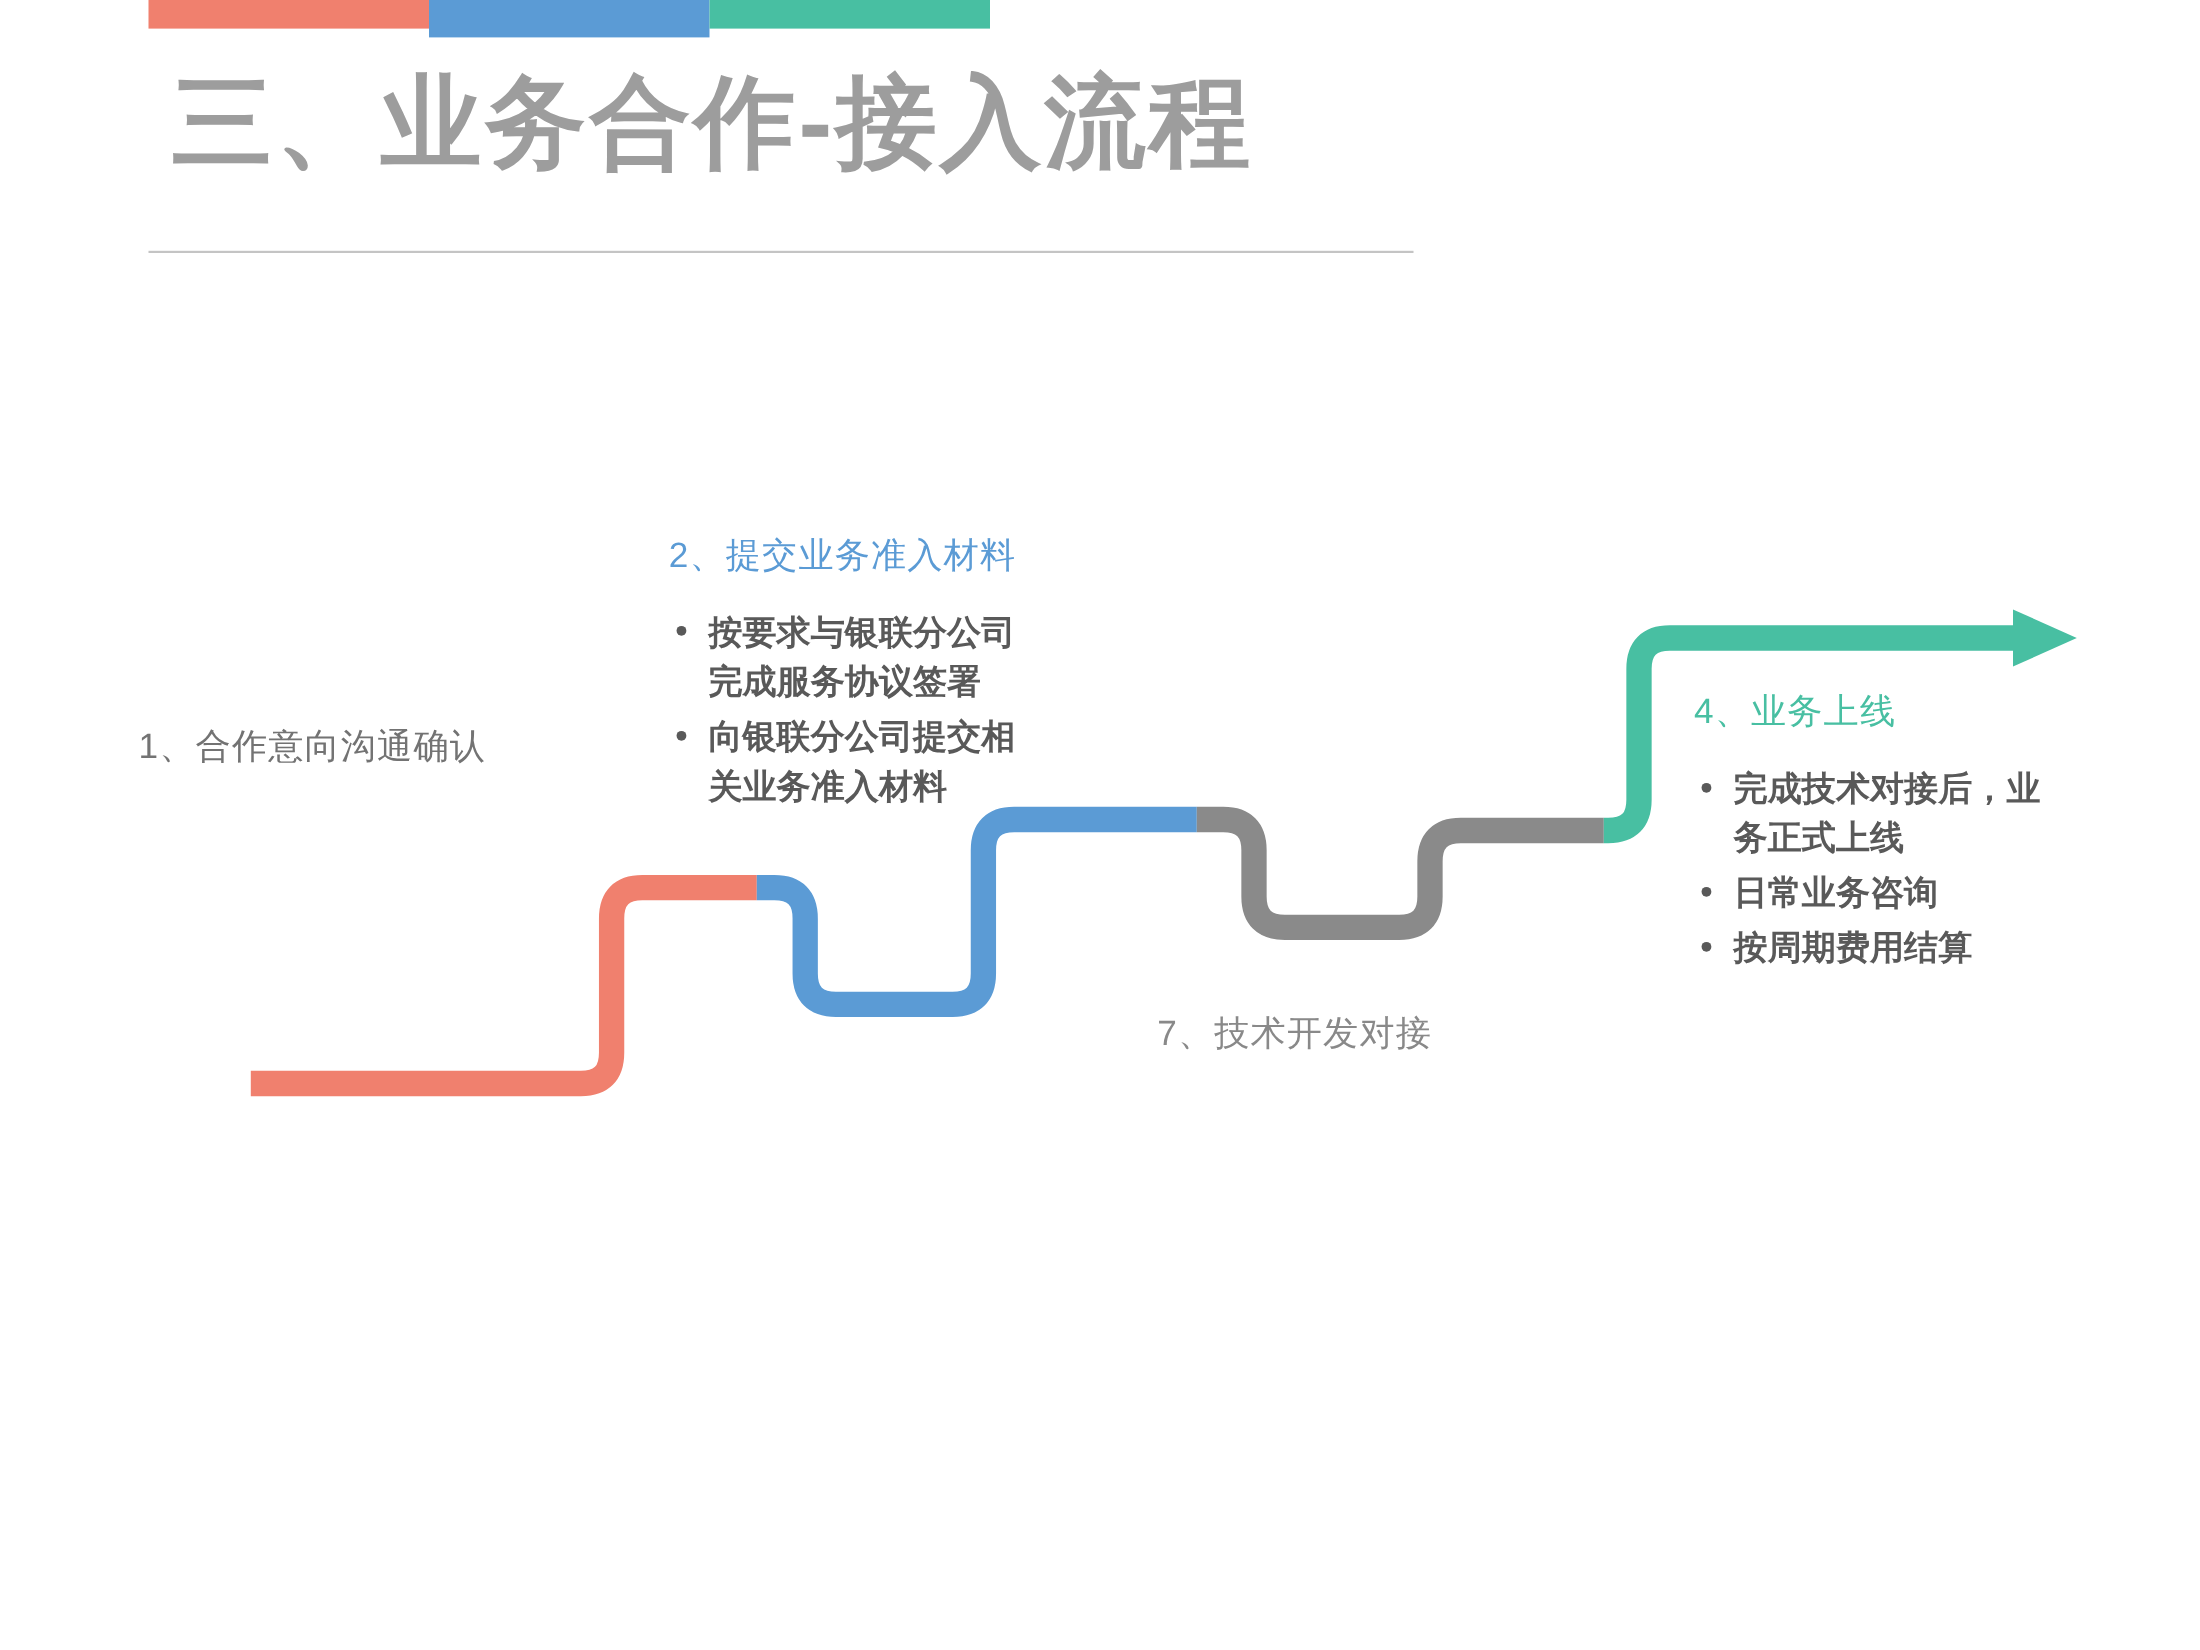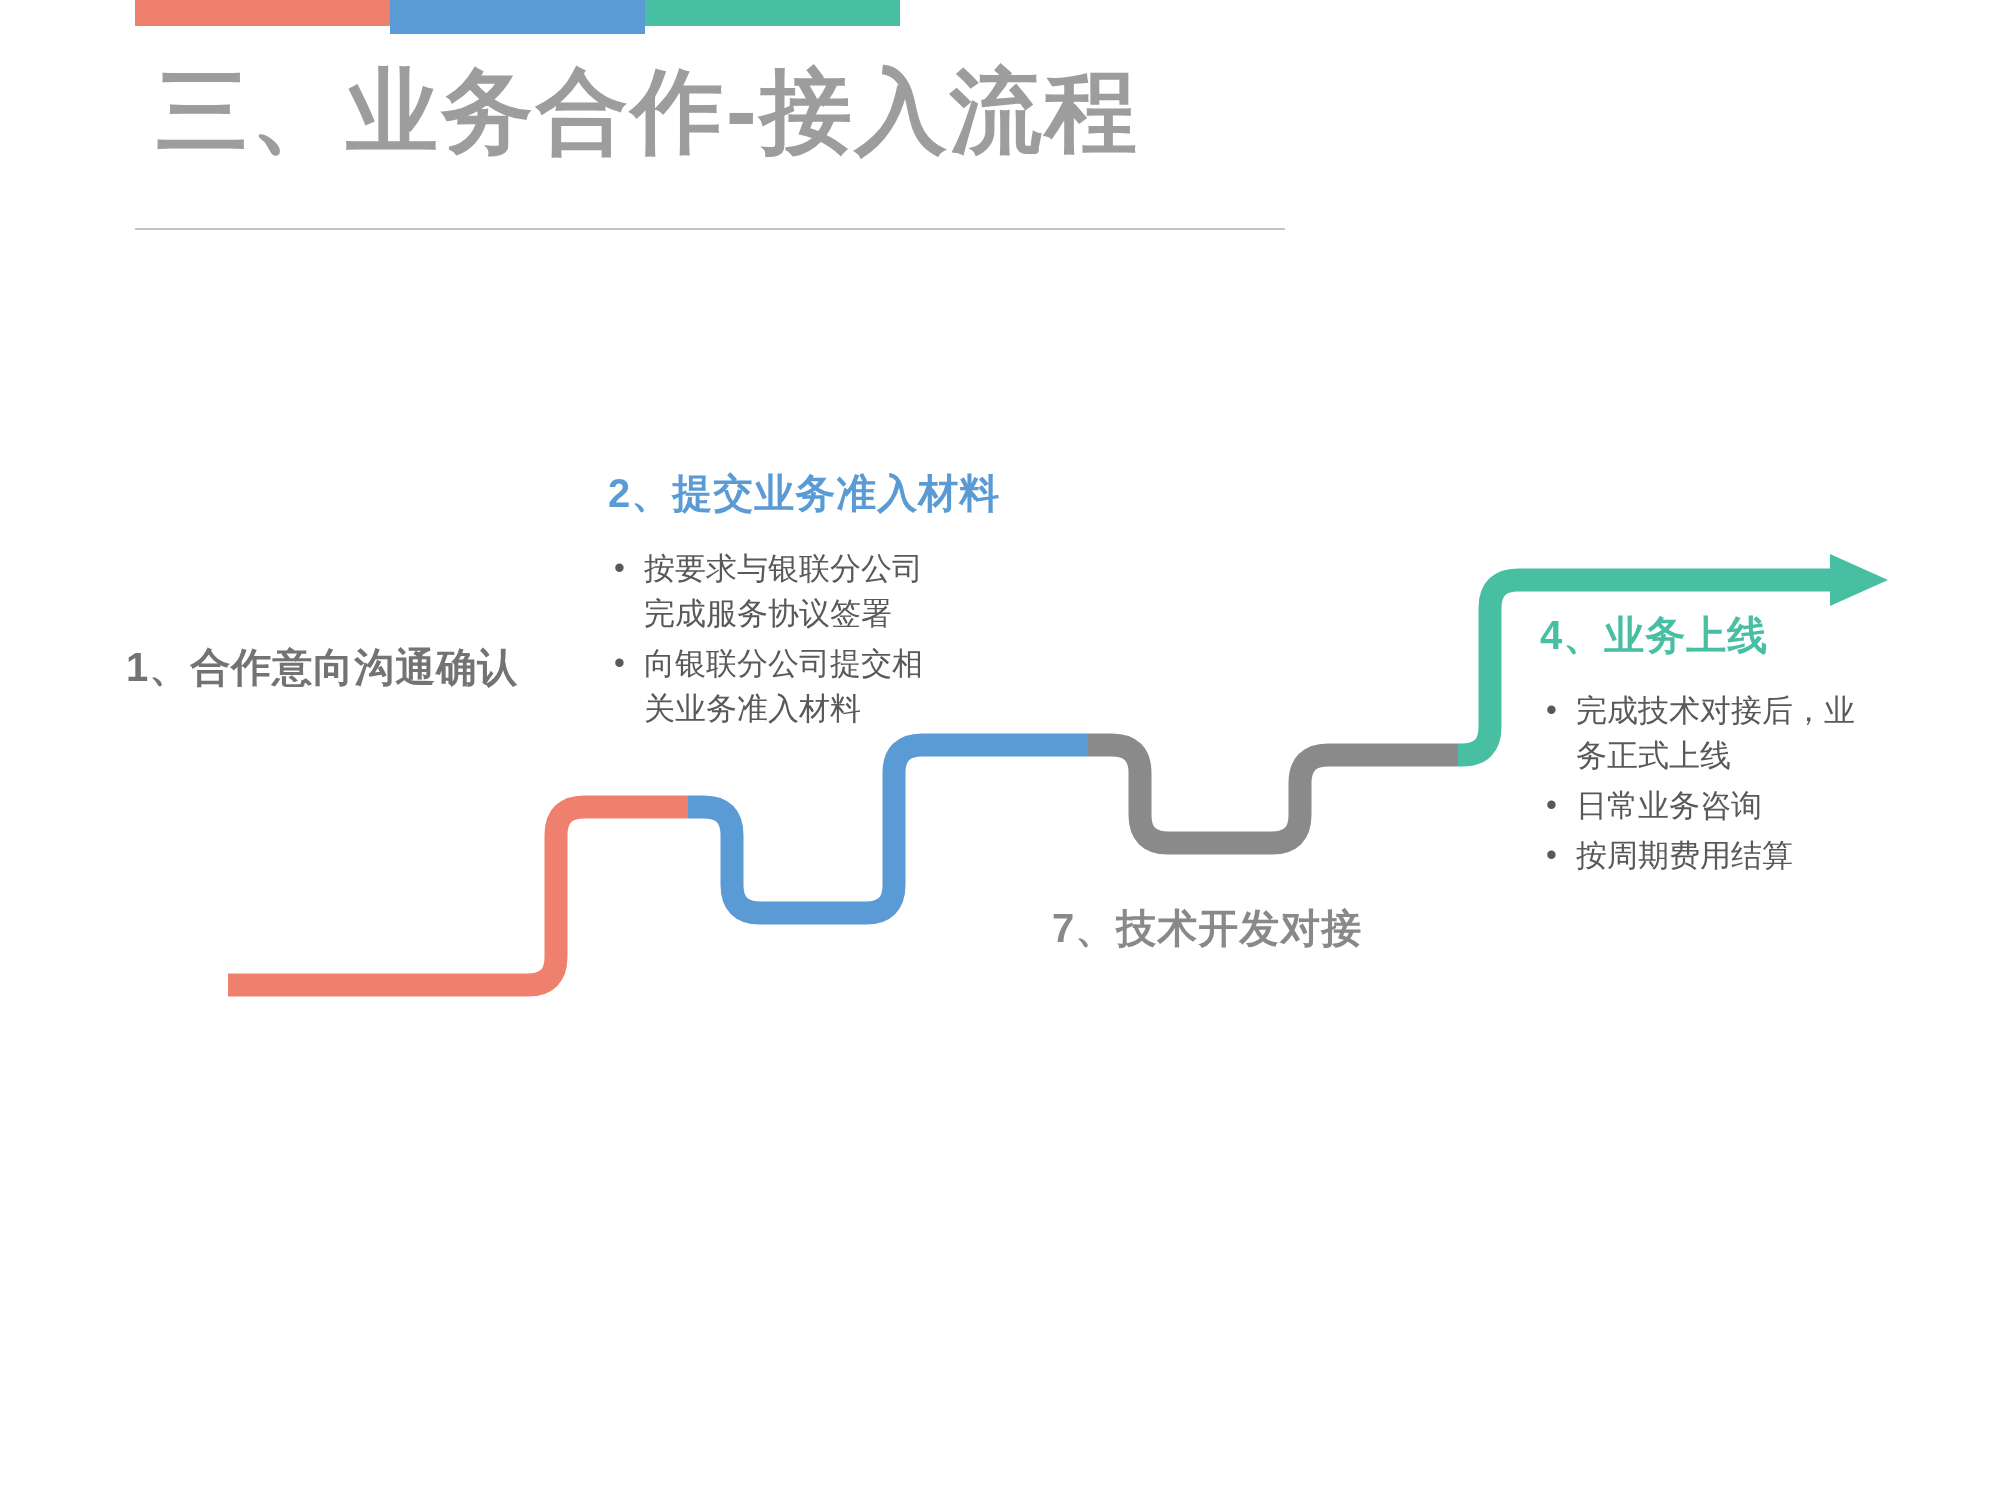--- a/index.html
+++ b/index.html
@@ -25,25 +25,25 @@
   }
   .title-divider {
     position:absolute; left:135px; top:228px; width:1150px; height:2px; background:#c4c4c4;
   }
 
   
   .flow-svg { position:absolute; left:0; top:0; width:2000px; height:1500px; }
 
   
   .step { position:absolute; }
-  .step h2 { font-size:40px; font-weight:bold; letter-spacing:1px; white-space:nowrap; }
+  .step h2 { font-size:32px; font-weight:normal; letter-spacing:1px; white-space:nowrap;margin-top:17px; }
   .step ul { list-style:none; margin-top:26px; }
   .step li {
     position:relative; padding-left:36px;
-    font-size:31px; line-height:1.45; color:#595959; font-weight:400;
+    font-size:31px; line-height:1.45; color:#595959; font-weight:700;
     white-space:pre-line; margin-bottom:5px;
   }
   .step li::before { content:"•"; position:absolute; left:6px; top:-1px; color:#595959; }
 
   .step1 { left:126px;  top:640px;  width:430px; }
   .step1 h2 { color:#737373; }
   .step2 { left:608px;  top:466px;  width:440px; }
   .step2 h2 { color:#5B9BD5; }
   .step3 { left:1052px; top:901px;  width:430px; }
   .step3 h2 { color:#898989; }

